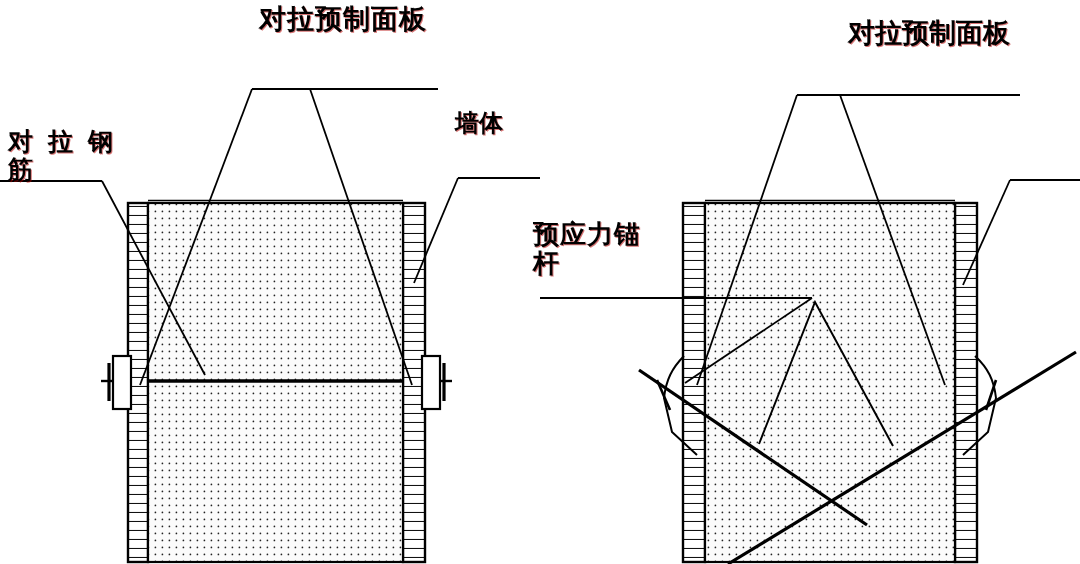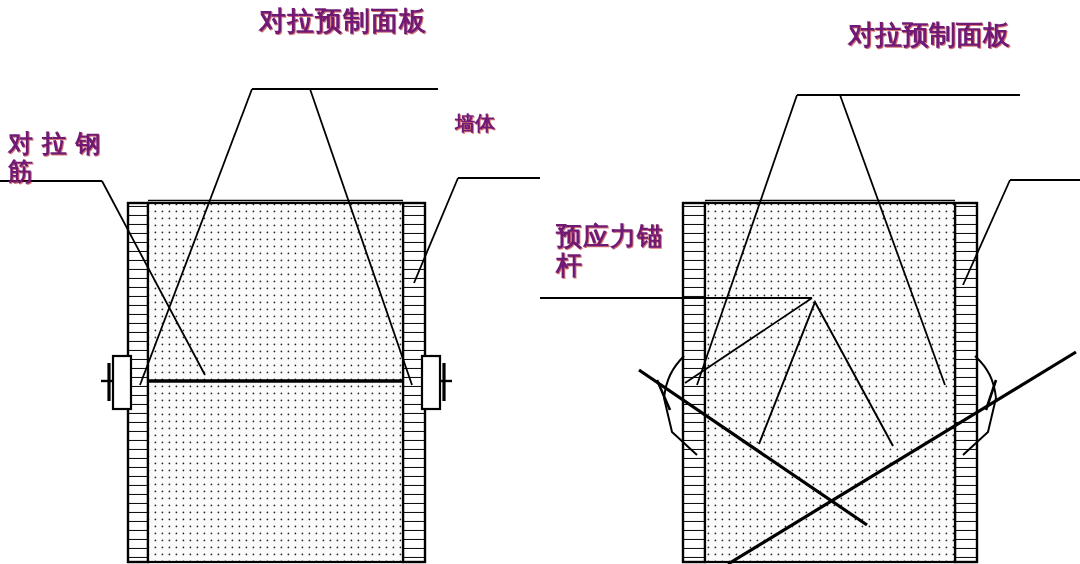--- a/index.html
+++ b/index.html
@@ -1,21 +1,21 @@
 <!DOCTYPE html>
 <html><head>
 <meta charset="utf-8">
 <style>
   html,body{margin:0;padding:0;background:#ffffff;}
   body{width:1080px;height:564px;overflow:hidden;
        font-family:"DejaVu Sans","Liberation Sans",sans-serif;}
   #stage{position:relative;width:1080px;height:564px;background:#fff;}
   svg{position:absolute;top:0;left:0;display:block;}
-  .lbl{position:absolute;color:#701a75;font-weight:bold;line-height:1.12;
-       white-space:pre-line;text-shadow:1px 1px 0 rgba(180,0,0,.55);}
+  .lbl{position:absolute;color:#000000;font-weight:bold;line-height:1.12;
+       white-space:pre-line;text-shadow:1px 1px 0 rgba(180,0,0,.55);font-family:Liberation Mono, monospace;}
 </style>
 </head>
 <body>
 
 <div id="stage">
 
   <svg width="1080" height="564" viewBox="0 0 1080 564">
     <defs>
 
       <pattern id="dots" width="7" height="7" patternUnits="userSpaceOnUse">
@@ -134,20 +134,20 @@
         <line x1="1010" y1="180" x2="963" y2="285" stroke="#000" stroke-width="1.8"></line>
       </g>
     </g>
   </svg>
 
   <div class="lbl" style="left:259px;top:6px;font-size:27px;letter-spacing:1px;">对拉预制面板</div>
 
   <div class="lbl" style="left:8px;top:130px;font-size:25px;letter-spacing:0px;">对 拉 钢
 筋</div>
 
-  <div class="lbl" style="left:455px;top:112px;font-size:20px;">墙体</div>
+  <div class="lbl" style="left:455px;top:112px;font-size:24px;">墙体</div>
 
   <div class="lbl" style="left:848px;top:20px;font-size:27px;letter-spacing:0px;">对拉预制面板</div>
 
-  <div class="lbl" style="left:556px;top:222px;font-size:26px;letter-spacing:1px;">预应力锚
+  <div class="lbl" style="left:533px;top:222px;font-size:26px;letter-spacing:1px;">预应力锚
 杆</div>
 
 </div>
 
 </body></html>

